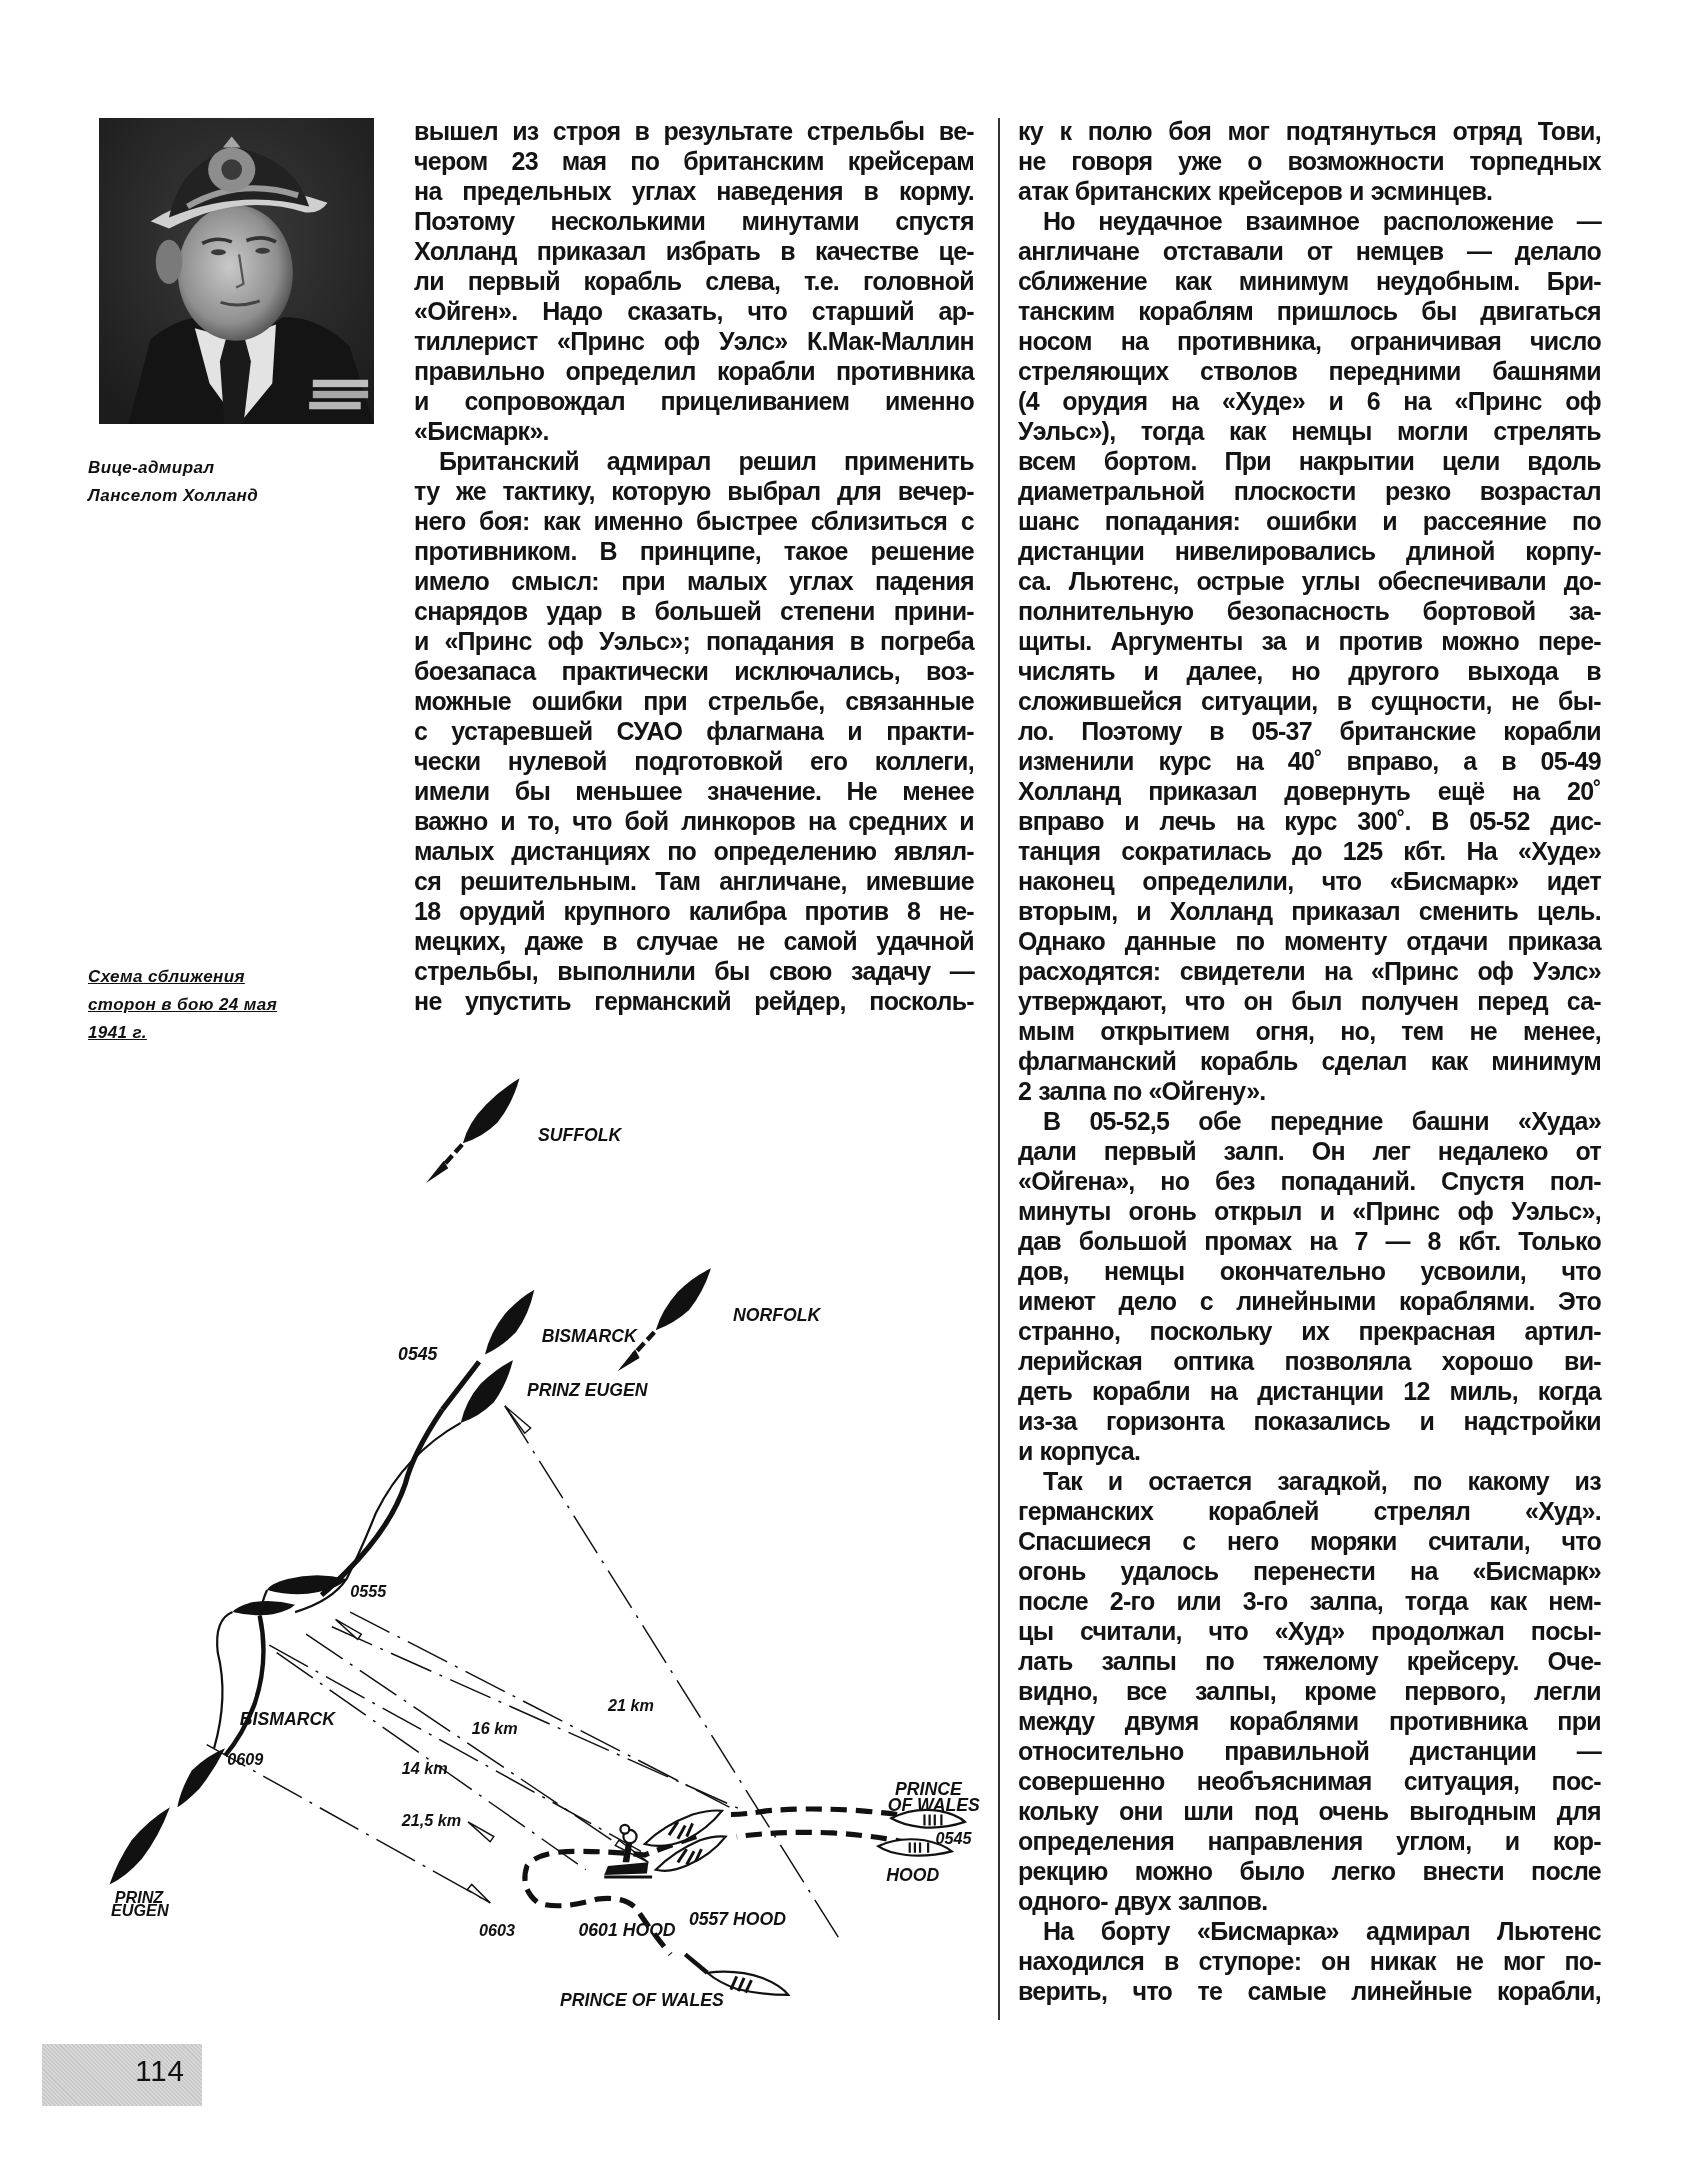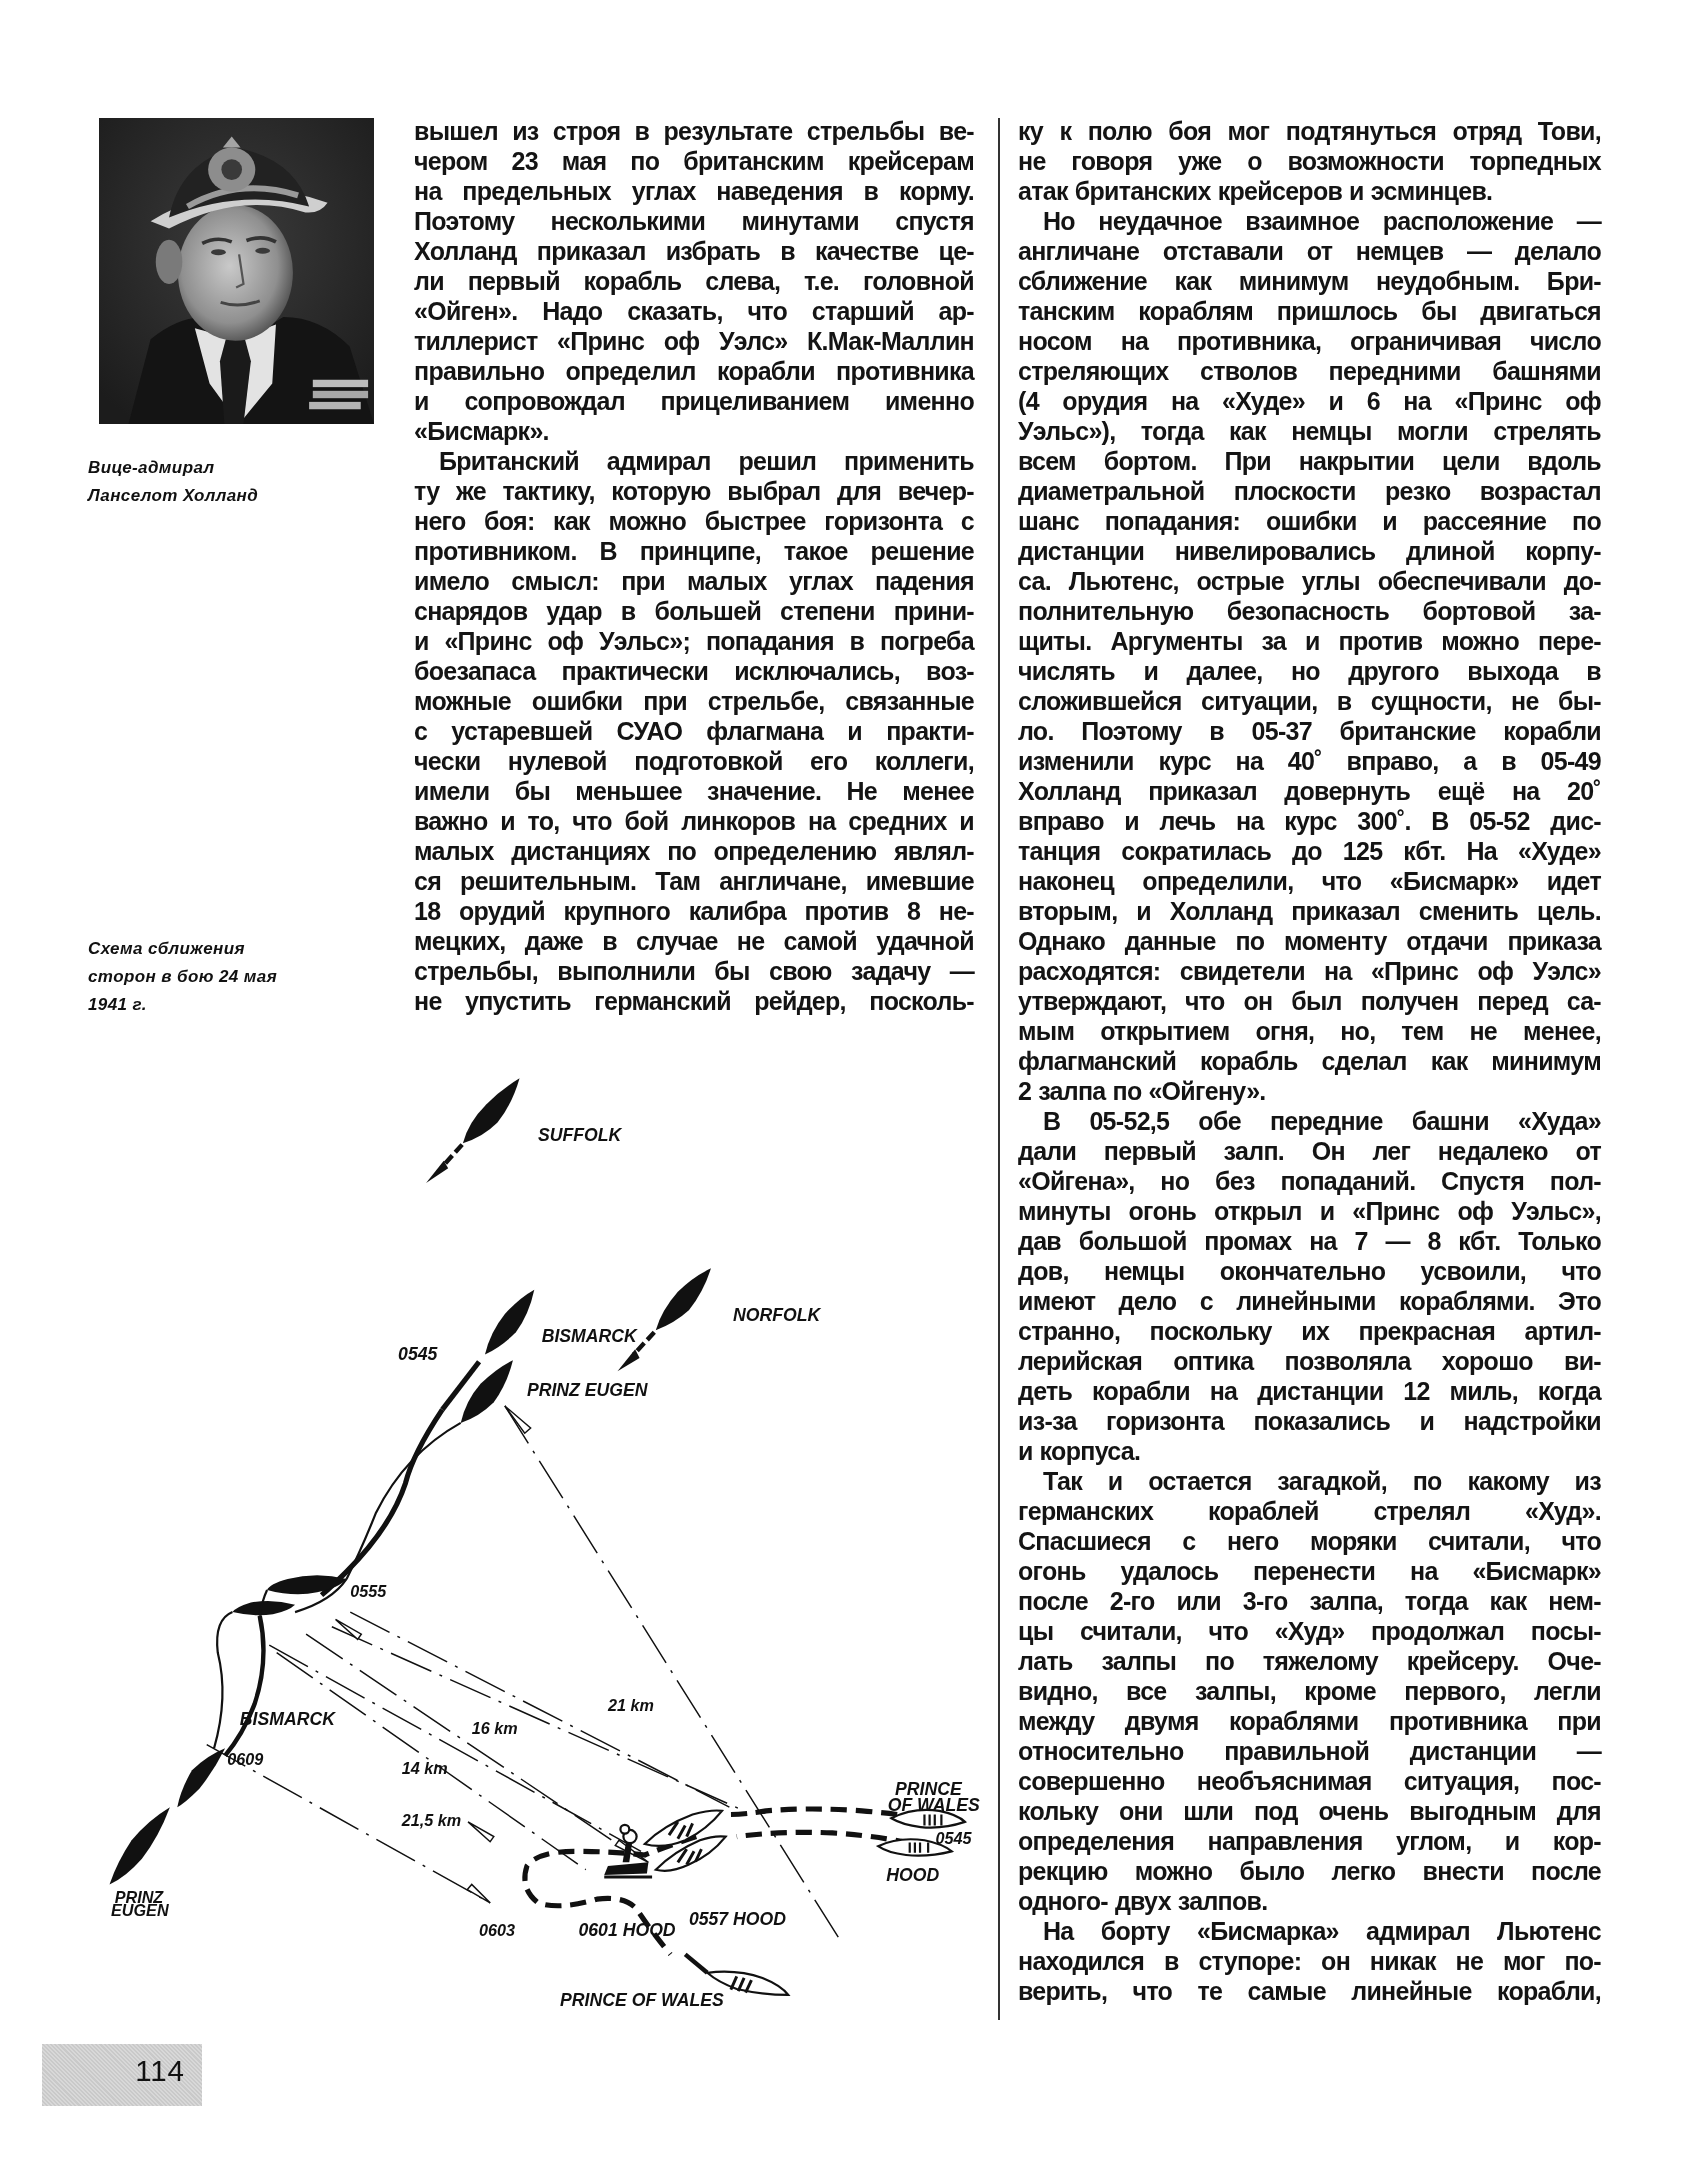--- a/index.html
+++ b/index.html
@@ -6,21 +6,21 @@
   body { width: 1707px; height: 2183px; position: relative; overflow: hidden;
          font-family: "Liberation Sans", "DejaVu Sans", sans-serif; color: #111; }
   .abs { position: absolute; }
 
   .photo { left: 99px; top: 118px; width: 275px; height: 306px; background: #2a2a2a; overflow: hidden; }
   .photo svg { width: 100%; height: 100%; display: block; }
 
   .caption { font-family: "Liberation Sans", sans-serif; font-weight: bold; font-style: italic;
              font-size: 17px; line-height: 28px; text-align: left; letter-spacing: 0.4px; color: #111; }
   .caption-photo { left: 88px; top: 454px; width: 286px; }
-  .caption-map { left: 88px; top: 935px; width: 286px; }
+  .caption-map { left: 88px; top: 963px; width: 286px; text-decoration: underline; }
   .caption span { display: block; }
 
   .col { font-family: "Liberation Sans", sans-serif; font-size: 25px; line-height: 30px;
          text-align: justify; color: #141414; letter-spacing: -0.7px; word-spacing: 0.7px; font-weight: bold; }
   .col .line { display: block; text-align: justify; text-align-last: justify; white-space: nowrap; height: 30px; }
   .col .line.last { text-align-last: left; }
   .col .line.indent { padding-left: 25px; }
   .col-mid { left: 414px; top: 116px; width: 560px; }
   .col-right { left: 1018px; top: 116px; width: 583px; }
 
@@ -103,21 +103,21 @@
     <span class="line">Поэтому несколькими минутами спустя</span>
     <span class="line">Холланд приказал избрать в качестве це-</span>
     <span class="line">ли первый корабль слева, т.е. головной</span>
     <span class="line">«Ойген».  Надо сказать, что старший ар-</span>
     <span class="line">тиллерист «Принс оф Уэлс» К.Мак-Маллин</span>
     <span class="line">правильно определил корабли противника</span>
     <span class="line">и сопровождал прицеливанием именно</span>
     <span class="line last">«Бисмарк».</span>
     <span class="line indent">Британский адмирал решил применить</span>
     <span class="line">ту же тактику, которую выбрал для вечер-</span>
-    <span class="line">него боя: как можно быстрее горизонта с</span>
+    <span class="line">него боя: как именно быстрее сблизиться с</span>
     <span class="line">противником. В принципе, такое решение</span>
     <span class="line">имело смысл: при малых углах падения</span>
     <span class="line">снарядов удар в большей степени прини-</span>
     <span class="line">и «Принс оф Уэльс»; попадания в погреба</span>
     <span class="line">боезапаса практически исключались, воз-</span>
     <span class="line">можные ошибки при стрельбе, связанные</span>
     <span class="line">с устаревшей СУАО флагмана и практи-</span>
     <span class="line">чески нулевой подготовкой его коллеги,</span>
     <span class="line">имели бы меньшее значение. Не менее</span>
     <span class="line">важно и то, что бой линкоров на средних и</span>

